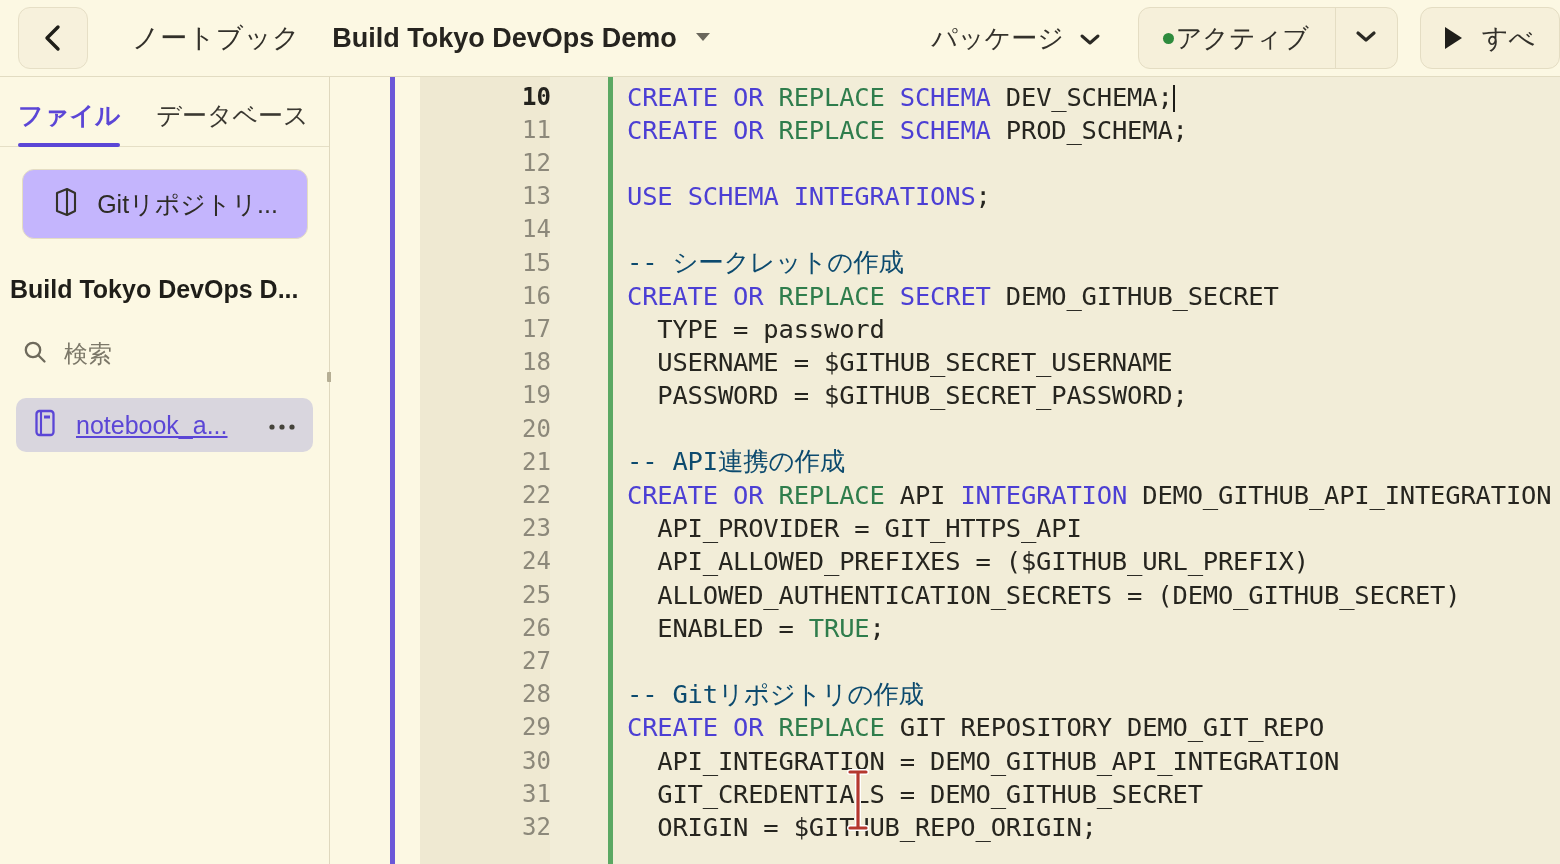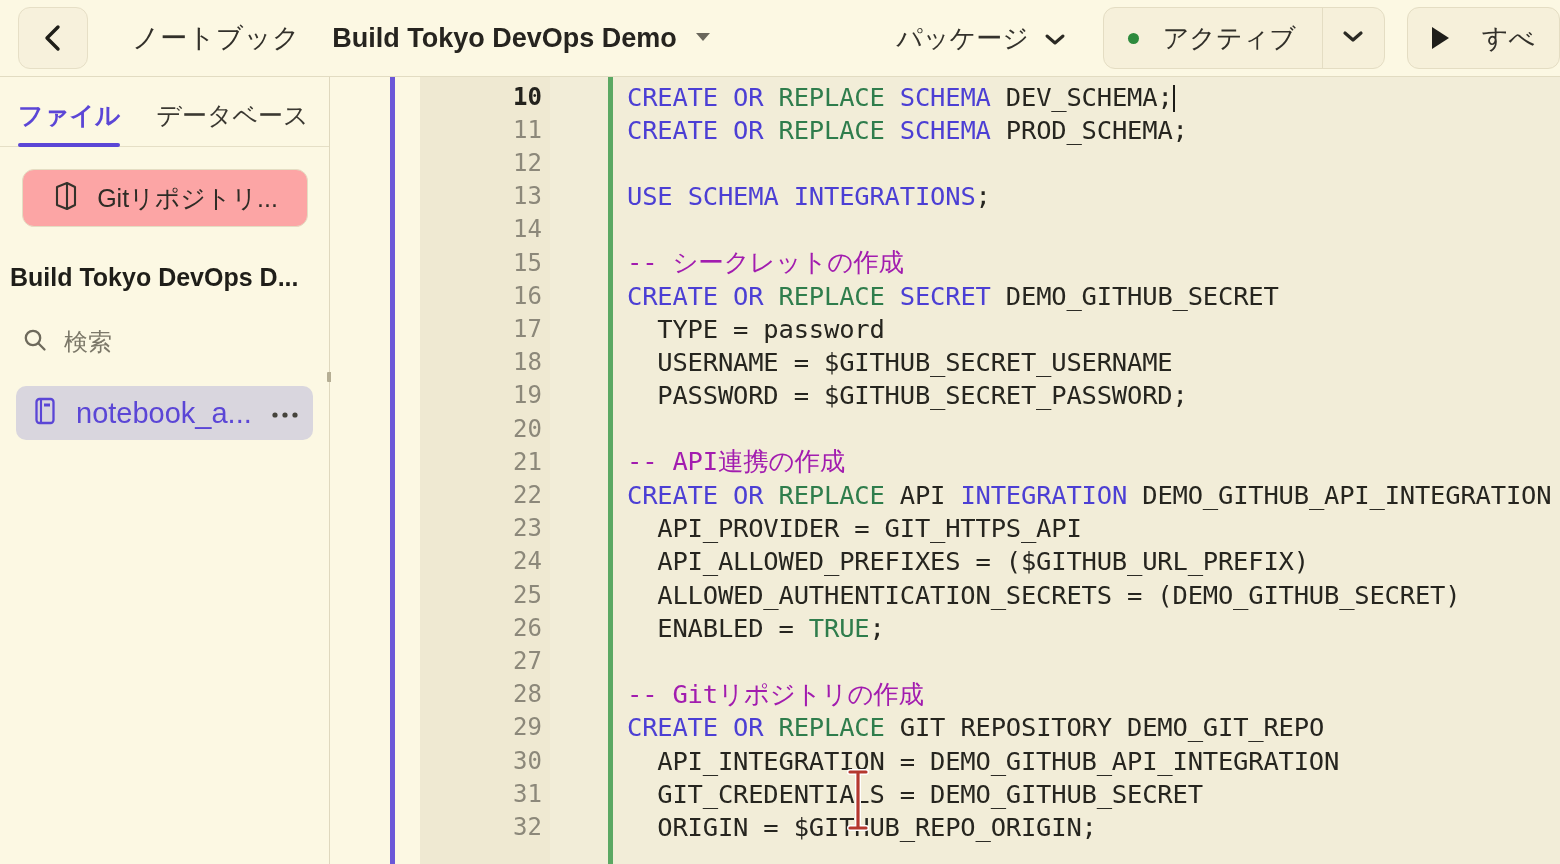--- a/index.html
+++ b/index.html
@@ -51,38 +51,38 @@
 
   .status-group {
     display: flex; align-items: stretch; flex: 0 0 auto;
     background: #F6F0DA;
     border: 1px solid #E4DDC3;
     border-radius: 12px;
     height: 62px;
     overflow: hidden;
   }
   .status-main {
-    display: flex; align-items: center; gap: 24px;
+    display: flex; align-items: center; gap: 2px;
     padding: 0 26px 0 24px; cursor: pointer;
   }
   .status-dot {
     width: 11px; height: 11px; border-radius: 50%;
     background: #2E8B3D; flex: 0 0 auto;
   }
   .status-text { font-size: 26px; color: #32302A; white-space: nowrap; }
   .status-caret {
     width: 62px; display: flex; align-items: center; justify-content: center;
     border-left: 1px solid #E4DDC3; cursor: pointer;
   }
 
   .runall-btn {
     margin-left: 22px; flex: 0 0 auto;
     height: 62px; background: #F6F0DA;
     border: 1px solid #E4DDC3; border-radius: 12px;
-    display: flex; align-items: center; gap: 33px;
+    display: flex; align-items: center; gap: 20px;
     padding: 0 24px; cursor: pointer; white-space: nowrap;
   }
   .play-tri {
     width: 0; height: 0;
     border-left: 17px solid #1F1E1A;
     border-top: 11px solid transparent;
     border-bottom: 11px solid transparent;
     flex: 0 0 auto;
   }
   .runall-text { font-size: 26px; color: #32302A; }
@@ -103,22 +103,22 @@
     font-size: 25px; color: #3B3932; padding-bottom: 14px;
     cursor: pointer; white-space: nowrap; position: relative;
   }
   .sb-tab.active { color: #5B46D6; font-weight: 700; }
   .sb-tab.active::after {
     content: ""; position: absolute; left: 0; right: 0; bottom: -1px;
     height: 4px; background: #5B46D6; border-radius: 2px;
   }
 
   .git-btn {
-    margin: 22px auto 0 auto; width: 286px; height: 58px;
-    background: #fca5a5; border: 1px solid #E4DDC3; border-radius: 12px;
+    margin: 22px auto 0 auto; width: 286px; height: 70px;
+    background: #c4b5fd; border: 1px solid #E4DDC3; border-radius: 12px;
     display: flex; align-items: center; justify-content: center; gap: 16px;
     cursor: pointer;
   }
   .git-btn-text { font-size: 25px; color: #2E2C26; white-space: nowrap; }
 
   #sb-project {
     margin: 36px 0 0 10px;
     font-size: 25px; font-weight: 700; color: #1F1E19;
     white-space: nowrap;
   }
@@ -130,22 +130,23 @@
   }
   #sb-search-text { font-size: 24px; color: #7C7869; }
 
   #sb-filelist { margin-top: 28px; padding: 0 16px; }
   .file-item {
     display: flex; align-items: center; gap: 18px;
     height: 54px; padding: 0 16px;
     background: #D9D6DE; border-radius: 10px; cursor: pointer;
   }
   .file-name {
-    font-size: 29px; color: #5B46D6; white-space: nowrap;
+    font-size: 25px; color: #5B46D6; white-space: nowrap;
     flex: 1 1 auto;
+    text-decoration: underline;
   }
   .file-dots {
     font-size: 26px; color: #4A4840; letter-spacing: 2px;
     line-height: 10px; cursor: pointer;
   }
 
   
   #sb-resizer {
     position: absolute; top: 77px; left: 325px; width: 11px; height: 787px;
     cursor: col-resize;
@@ -181,37 +182,37 @@
   #code-pane {
     position: absolute; top: 0; left: 160px; right: 0; height: 100%;
     background: #F2EDD8;
   }
 
   .line {
     position: absolute; left: 0; right: 0; height: 33.2px;
     display: flex; align-items: center;
   }
   .lnum {
-    position: absolute; left: 30px; width: 122px;
+    position: absolute; left: 39px; width: 122px;
     text-align: right;
     font-family: "DejaVu Sans Mono", "Liberation Mono", monospace;
     font-size: 24px; color: #8C887A;
   }
   .lnum.current { color: #23221D; font-weight: 700; }
   .ltext {
     position: absolute; left: 237px;
     font-family: "DejaVu Sans Mono", "Liberation Mono", monospace;
     font-size: 25.5px; color: #26251F;
     white-space: pre;
     letter-spacing: -0.2px;
   }
 
   .kw   { color: #4C3FD4; }
   .kw2  { color: #2F7D4C; }
-  .cmt  { color: #a21caf; }
+  .cmt  { color: #0c4a6e; }
   .lit  { color: #2F7D4C; }
 
   .caret {
     display: inline-block;
     width: 2px; height: 27px;
     background: #1D1C18;
     vertical-align: -6px;
   }
 
   

